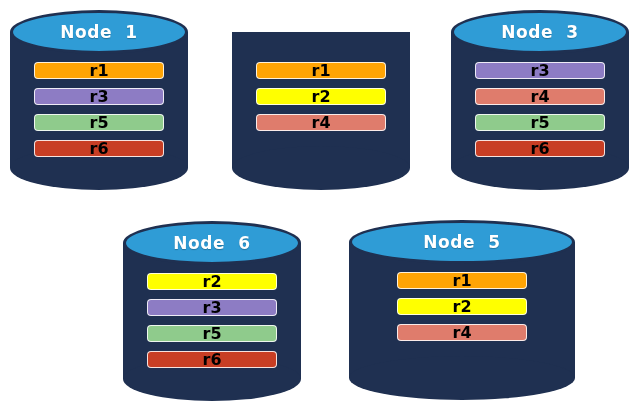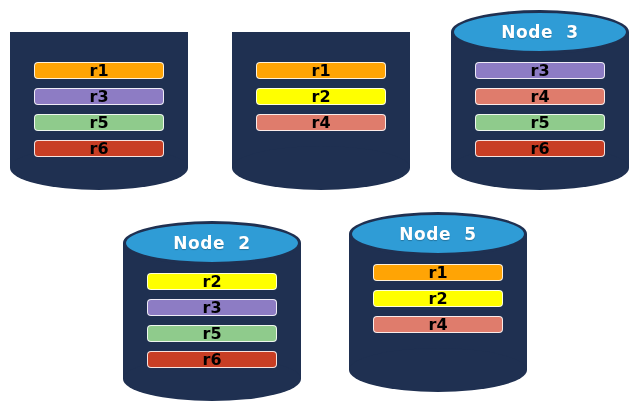--- a/index.html
+++ b/index.html
@@ -89,20 +89,23 @@
     font-weight: bold;
     line-height: 1;
   }
 </style>
 </head>
 <body>
 
 <div class="canvas">
   <div class="node" style="left: 10px; top: 10px;">
     <div class="cyl-body"></div>
+    <div class="cyl-top">
+      <span class="node-label">Node 1</span>
+    </div>
     <div class="bars">
         <div class="bar" style="background: rgb(255, 164, 5);">r1</div>
         <div class="bar" style="background: rgb(141, 124, 196);">r3</div>
         <div class="bar" style="background: rgb(143, 203, 140);">r5</div>
         <div class="bar" style="background: rgb(200, 62, 36);">r6</div>
       </div>
   </div>
 
   <div class="node" style="left: 232px; top: 10px;">
     <div class="cyl-body"></div>
@@ -122,31 +125,31 @@
         <div class="bar" style="background: rgb(141, 124, 196);">r3</div>
         <div class="bar" style="background: rgb(223, 124, 108);">r4</div>
         <div class="bar" style="background: rgb(143, 203, 140);">r5</div>
         <div class="bar" style="background: rgb(200, 62, 36);">r6</div>
       </div>
   </div>
 
   <div class="node" style="left: 123px; top: 221px;">
     <div class="cyl-body"></div>
     <div class="cyl-top">
-      <span class="node-label">Node 2</span>
+      <span class="node-label">Node 6</span>
     </div>
     <div class="bars">
         <div class="bar" style="background: rgb(255, 255, 0);">r2</div>
         <div class="bar" style="background: rgb(141, 124, 196);">r3</div>
         <div class="bar" style="background: rgb(143, 203, 140);">r5</div>
         <div class="bar" style="background: rgb(200, 62, 36);">r6</div>
       </div>
   </div>
 
-  <div class="node" style="left: 349px; top: 212px;">
+  <div class="node" style="left: 349px; top: 220px; padding-left: 48px;">
     <div class="cyl-body"></div>
     <div class="cyl-top">
       <span class="node-label">Node 5</span>
     </div>
     <div class="bars">
         <div class="bar" style="background: rgb(255, 164, 5);">r1</div>
         <div class="bar" style="background: rgb(255, 255, 0);">r2</div>
         <div class="bar" style="background: rgb(223, 124, 108);">r4</div>
       </div>
   </div>

